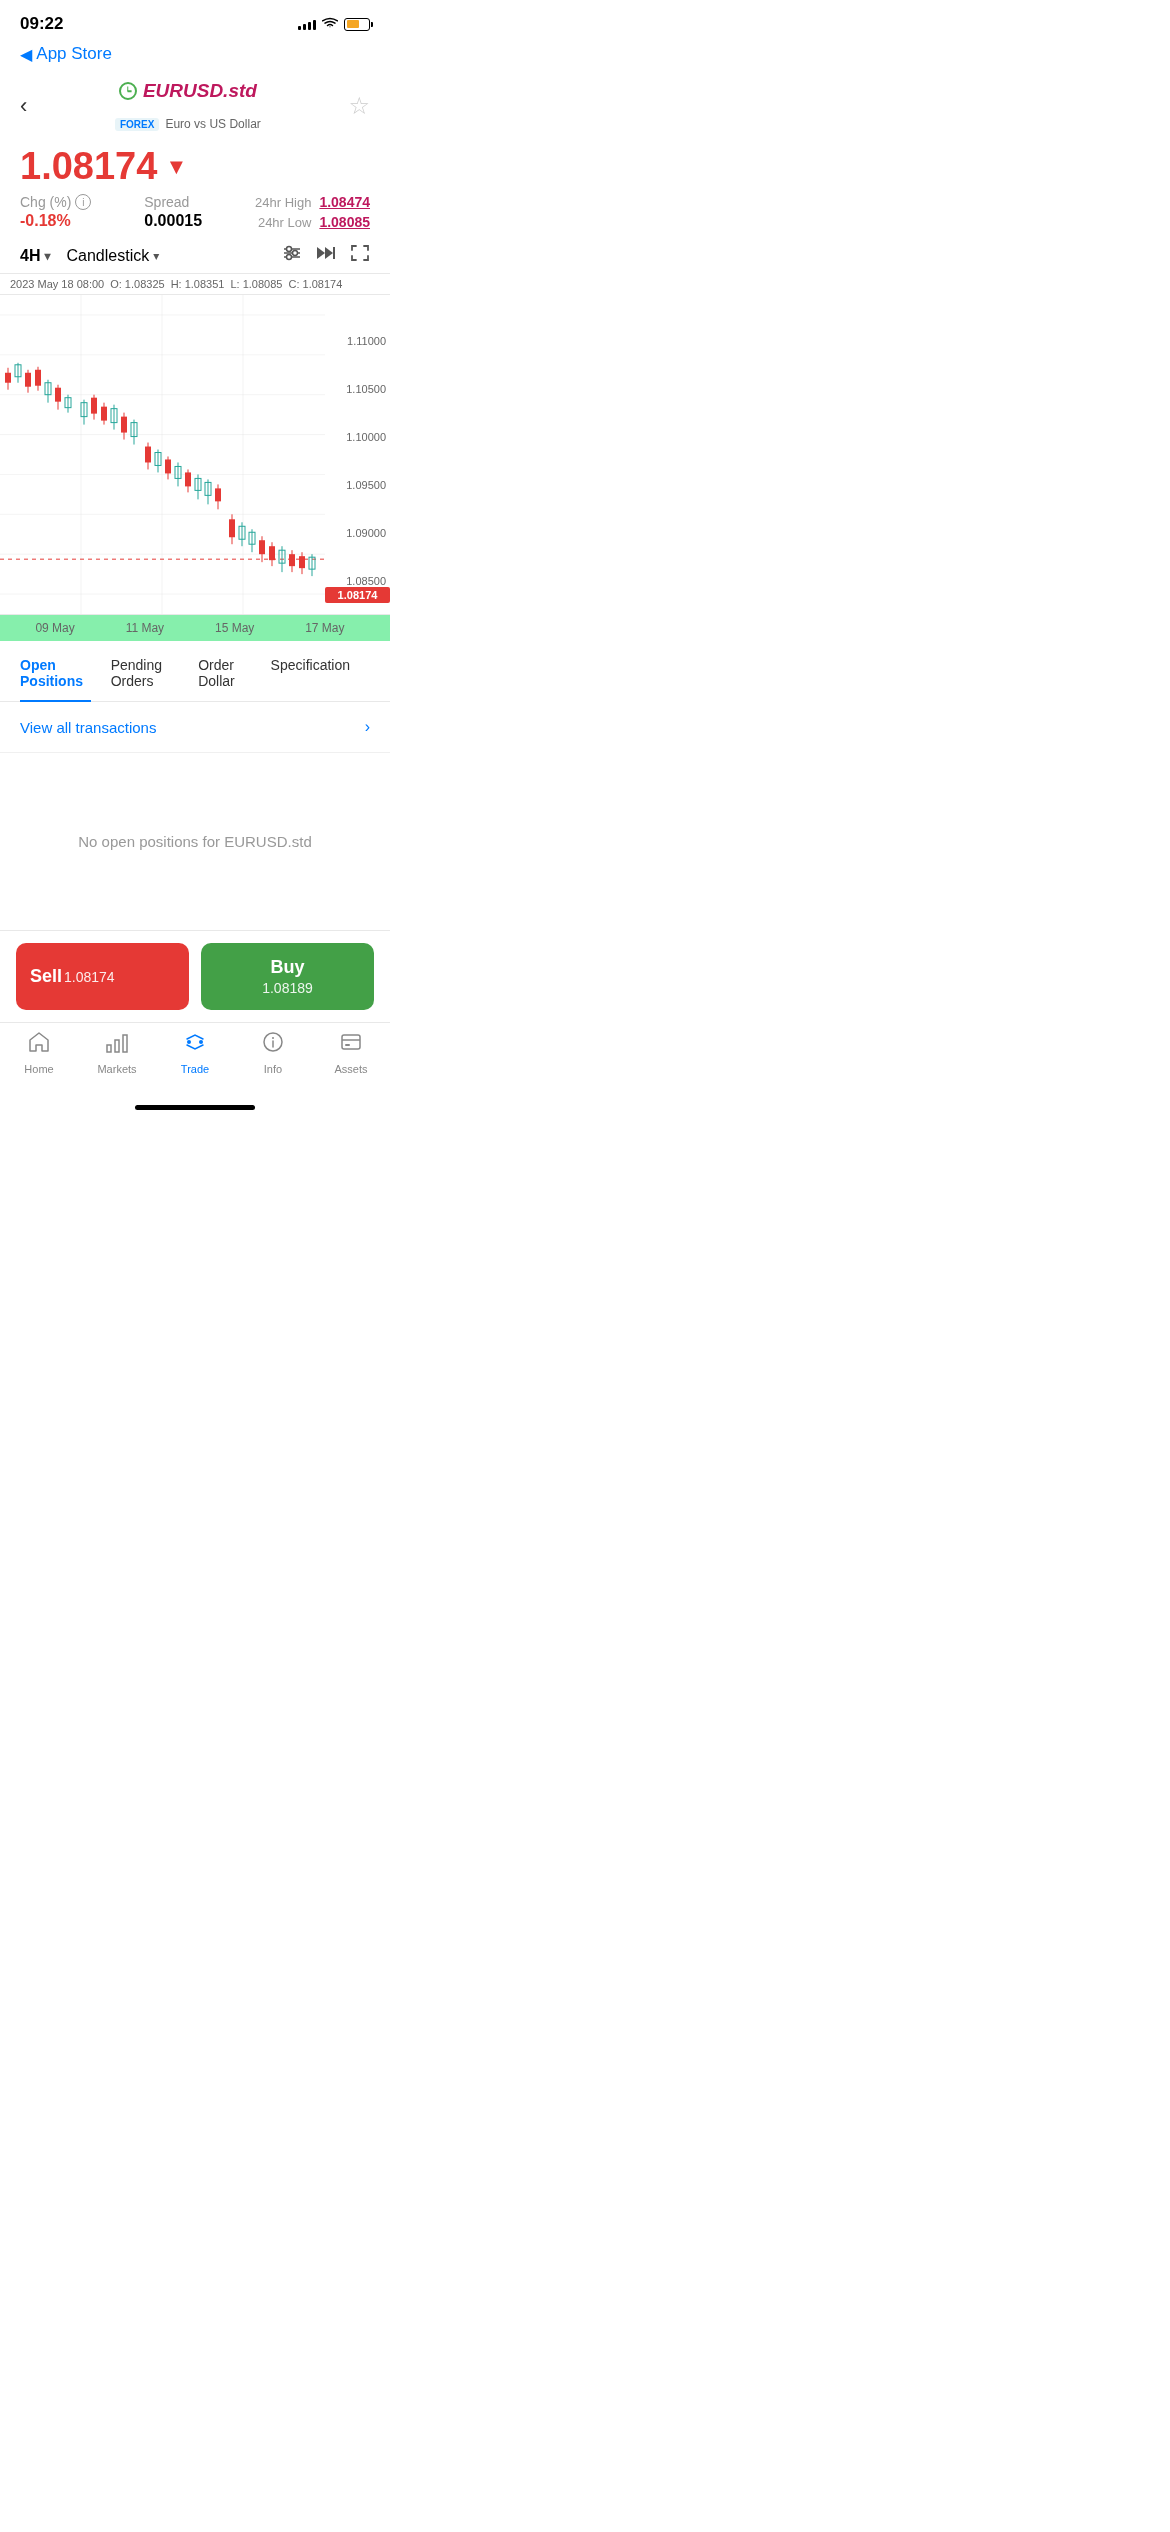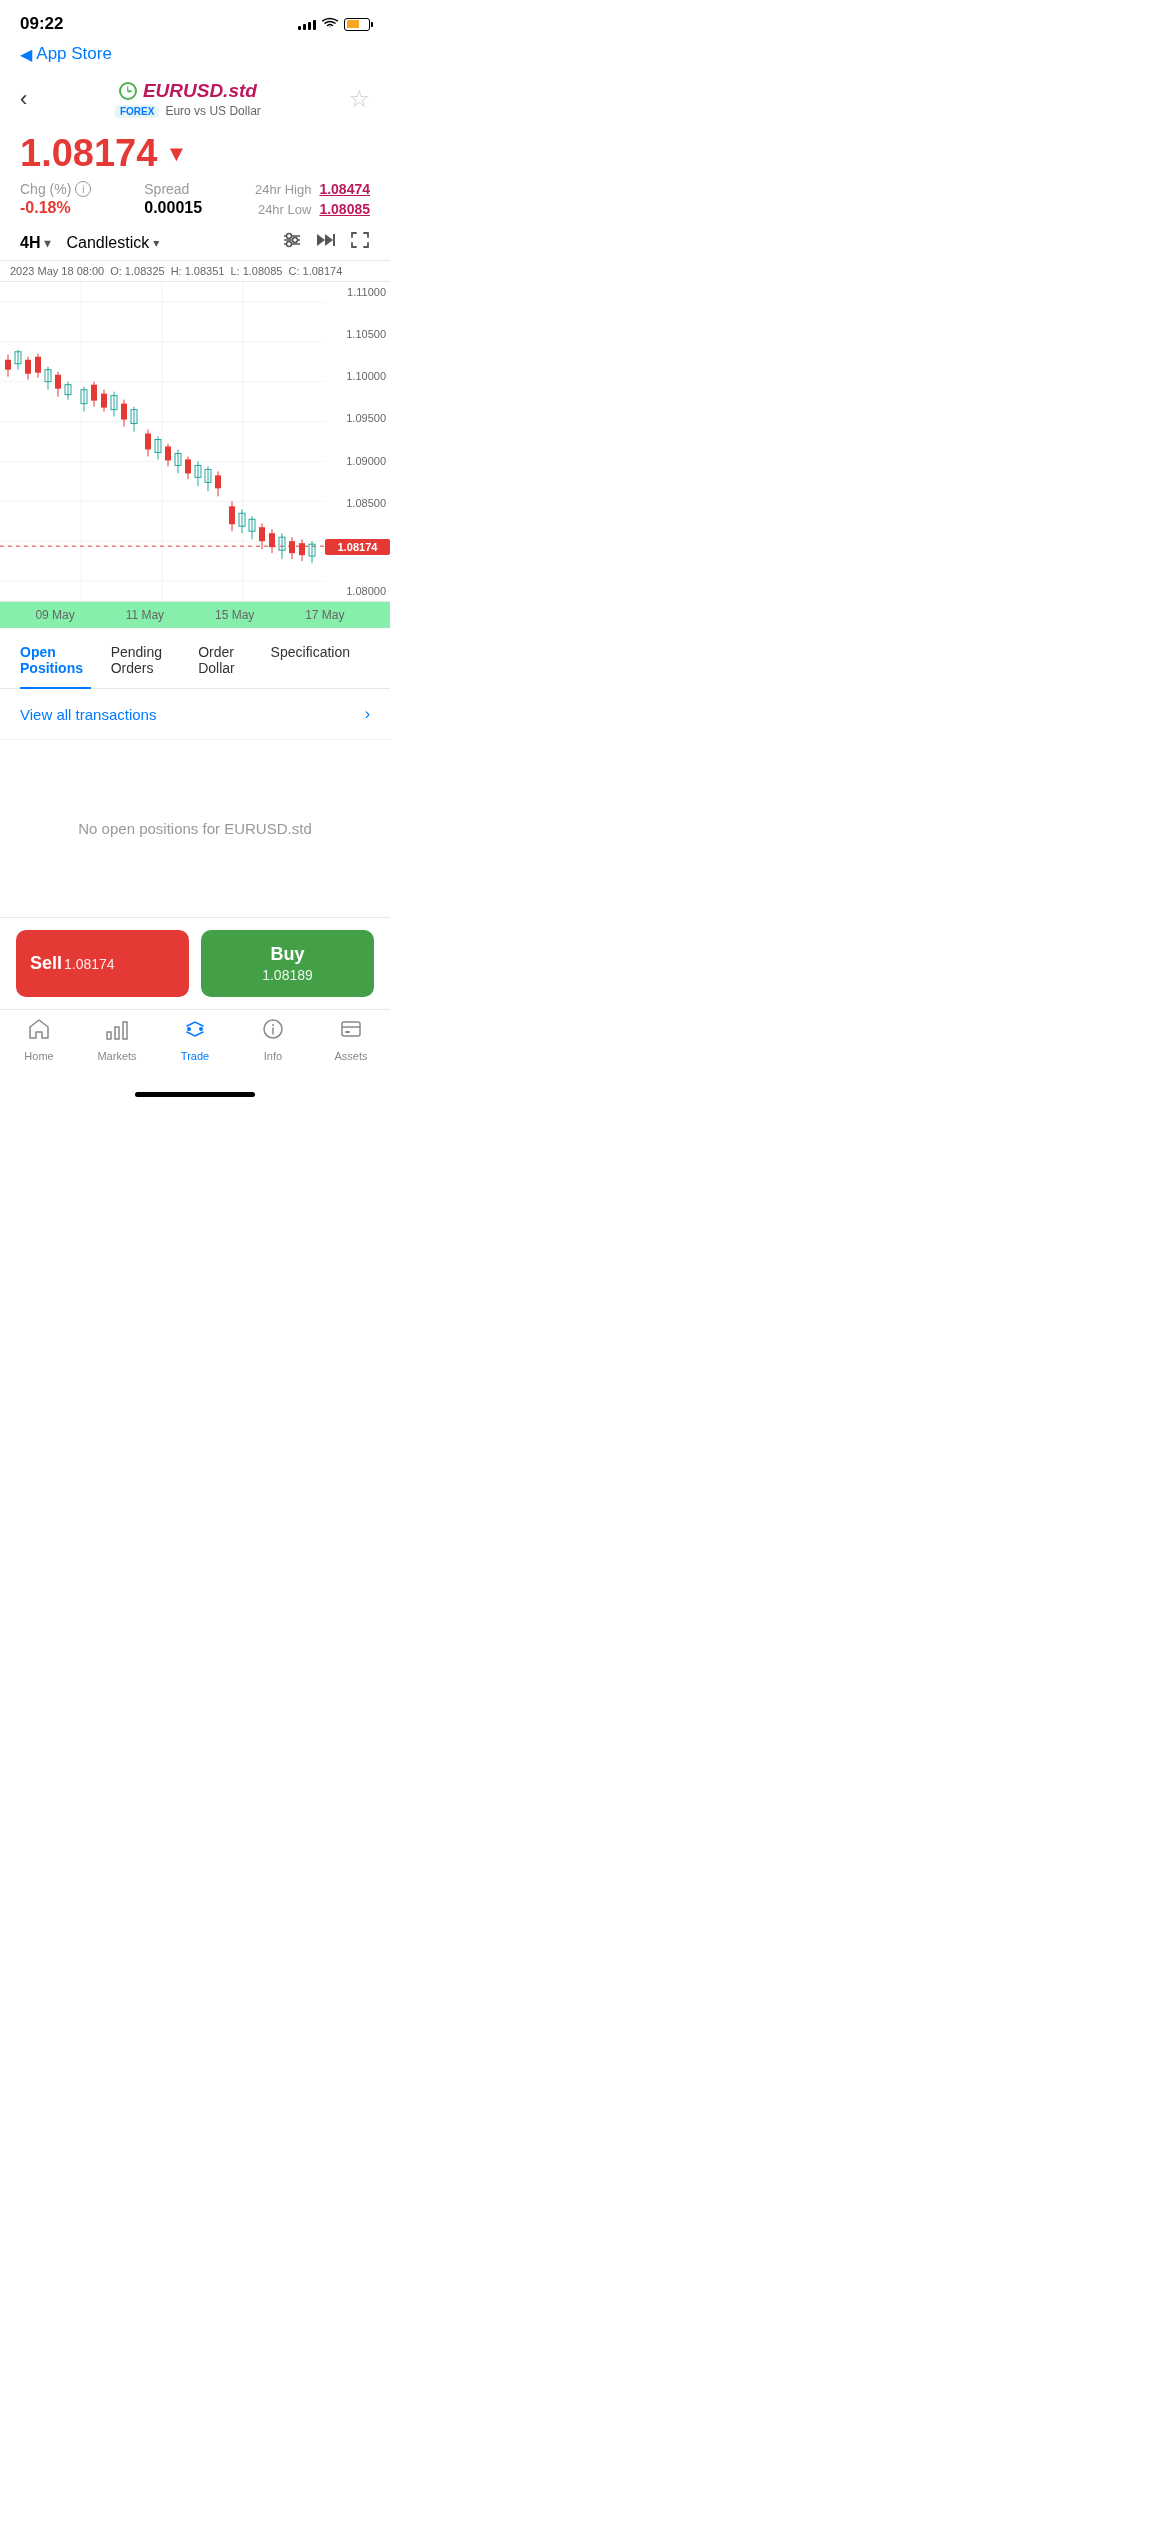--- a/index.html
+++ b/index.html
@@ -146,21 +146,21 @@
       top: 50%;
       transform: translate(-10%, -50%);
       transform-origin: left center;
     }
     .header-subtitle {
       display: flex;
       align-items: center;
       gap: 6px;
       font-size: 12px;
       color: #666;
-      margin-top: 2px;
+      margin-top: 15px;
     }
     .forex-badge {
       background: #e8f4f8;
       color: #007AFF;
       font-size: 10px;
       font-weight: 600;
       padding: 1px 5px;
       border-radius: 3px;
     }
     .header-star {
@@ -337,20 +337,21 @@
       display: flex;
       flex-direction: column;
       justify-content: space-between;
       padding: 4px 0;
     }
     .price-label {
       font-size: 11px;
       color: #666;
       text-align: right;
       padding-right: 4px;
+      margin-top: 36px;
     }
     .current-price-label {
       background: #e53935;
       color: #fff;
       font-size: 11px;
       font-weight: 600;
       padding: 2px 4px;
       border-radius: 2px;
       text-align: center;
     }

